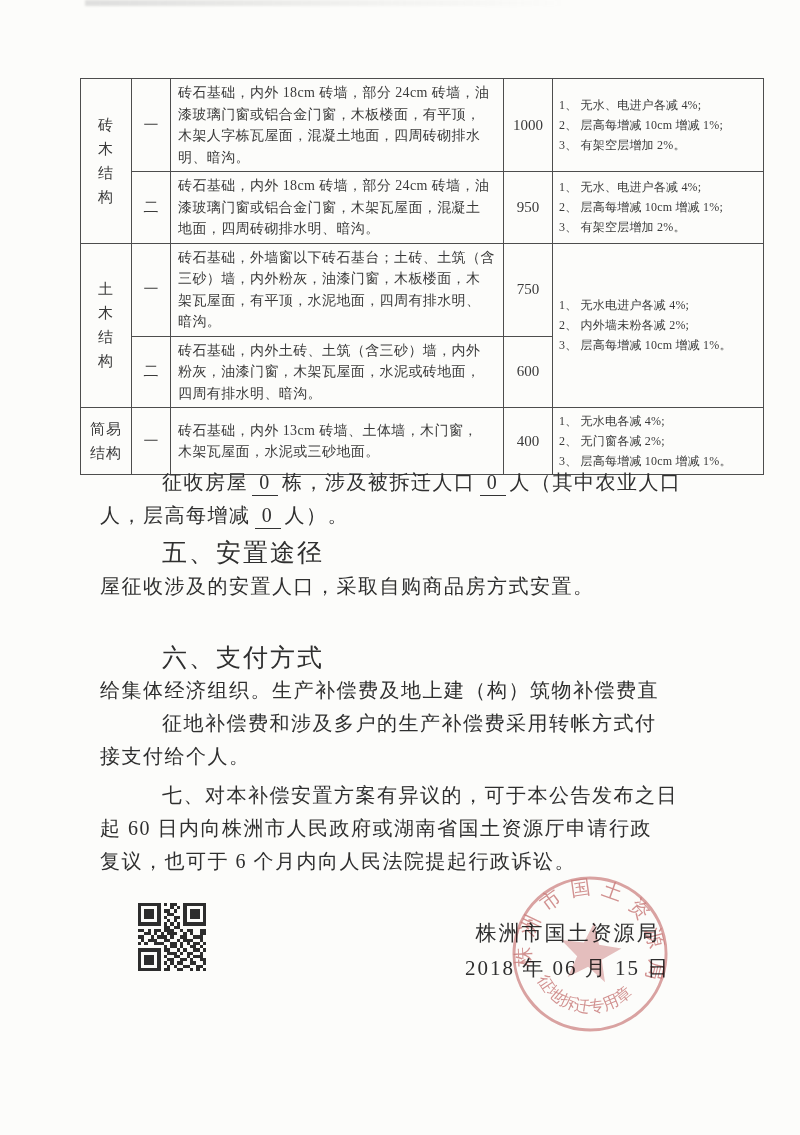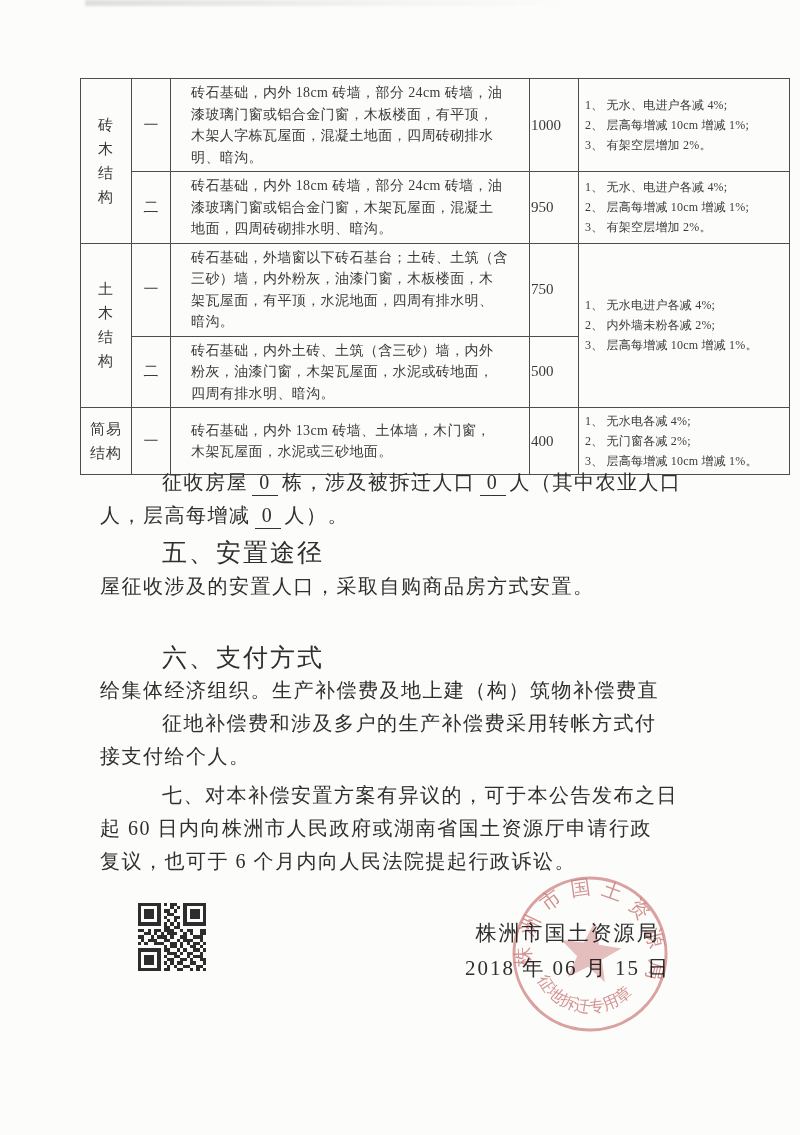--- a/index.html
+++ b/index.html
@@ -39,26 +39,26 @@
   td.type{
     width:48px;text-align:center;
     white-space:pre-line;
     font-size:15px;line-height:24px;letter-spacing:1px;
   }
   td.grade{
     width:36px;text-align:center;
     font-size:15px;
   }
   td.desc{
-    width:318px;padding:3px 20px;
+    width:318px;padding:3px 7px;
     white-space:pre;
     font-size:14px;line-height:21.5px;letter-spacing:.4px;margin-left:20px;
   }
   td.price{
-    width:46px;text-align:left;
+    width:46px;text-align:center;
     font-size:15px;font-family:"Liberation Serif",serif;
   }
   td.notes{
     width:198px;padding:3px 6px;
     white-space:pre;
     font-size:12px;line-height:20px;letter-spacing:.2px;
   }
   
   .tblock{position:absolute;left:100px;width:615px;}
   .line{
@@ -151,21 +151,21 @@
         <td class="price">750</td>
         <td class="notes" rowspan="2">1、 无水电进户各减 4%;
 2、 内外墙未粉各减 2%;
 3、 层高每增减 10cm 增减 1%。</td>
       </tr>
       <tr>
         <td class="grade">二</td>
         <td class="desc">砖石基础，内外土砖、土筑（含三砂）墙，内外
 粉灰，油漆门窗，木架瓦屋面，水泥或砖地面，
 四周有排水明、暗沟。</td>
-        <td class="price">500</td>
+        <td class="price">600</td>
       </tr>
       <tr>
         <td class="type">简易
 结构</td>
         <td class="grade">一</td>
         <td class="desc">砖石基础，内外 13cm 砖墙、土体墙，木门窗，
 木架瓦屋面，水泥或三砂地面。</td>
         <td class="price">400</td>
         <td class="notes">1、 无水电各减 4%;
 2、 无门窗各减 2%;

